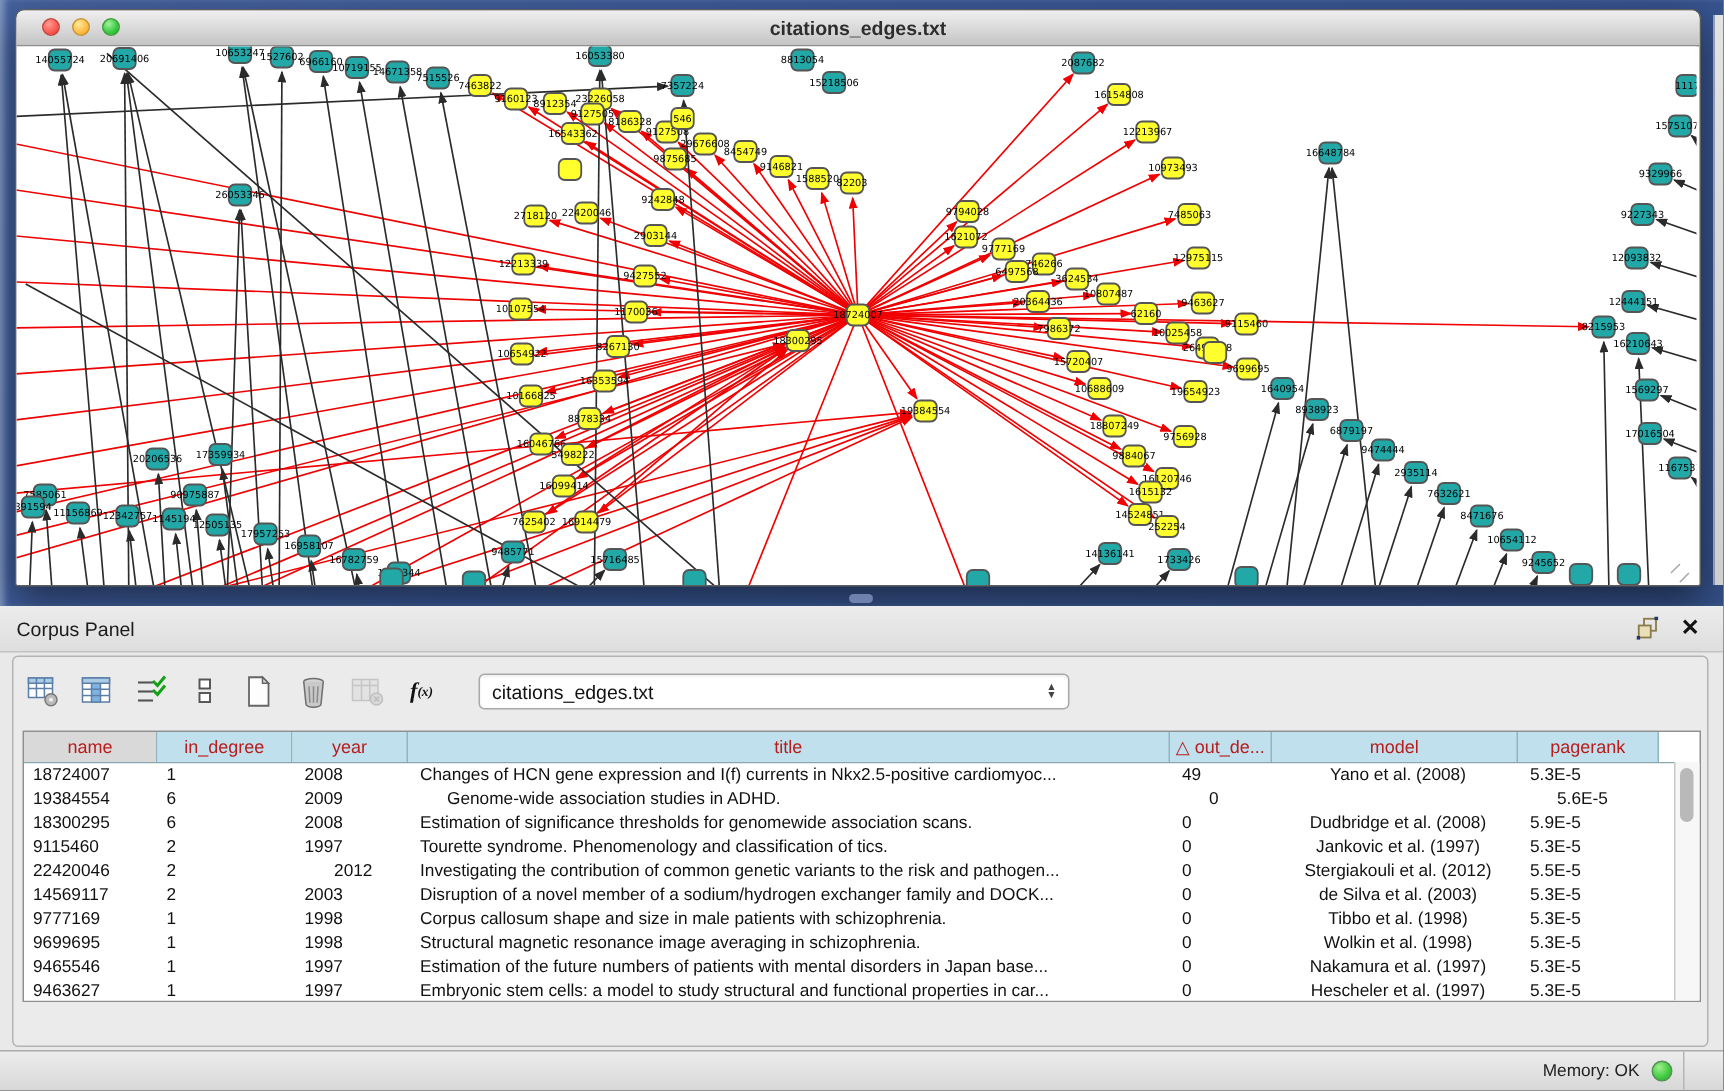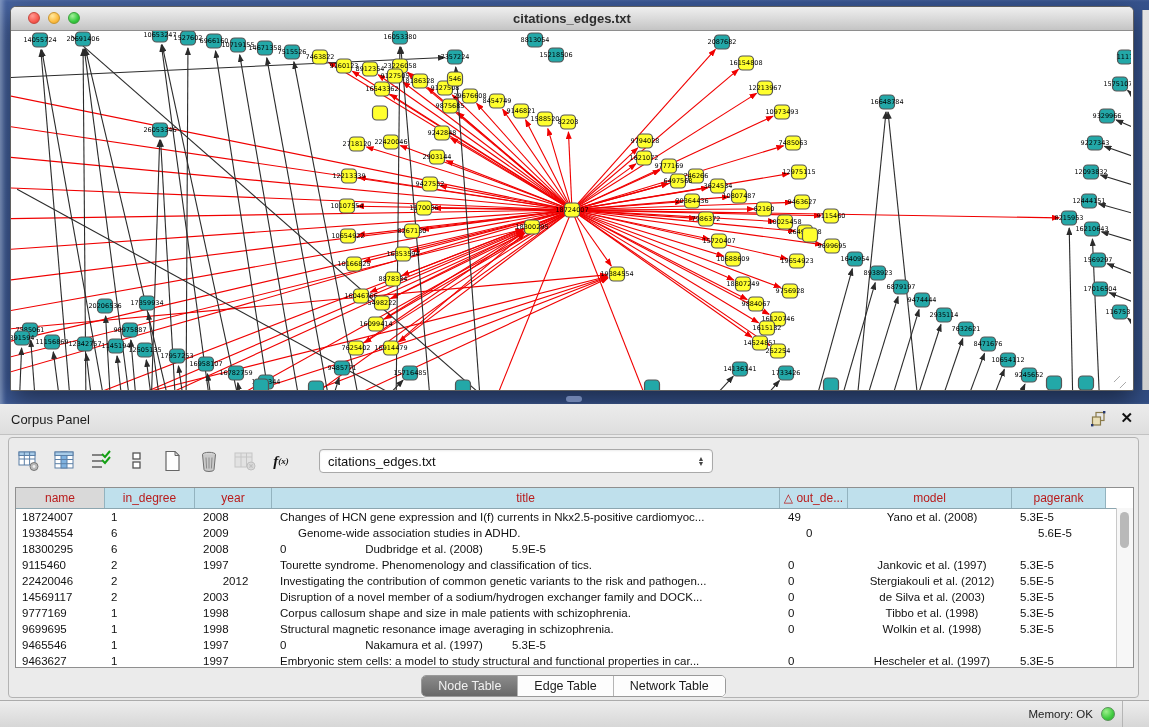--- a/index.html
+++ b/index.html
@@ -865,20 +865,21 @@
               <div class="td" style="width: 77px; text-align: left;">2009</div>
               <div class="td" style="width: 508px; text-align: left; margin-left: 18px;">Genome-wide association studies in ADHD.</div>
               <div class="td" style="width: 68px; text-align: left;">0</div>
               <div class="td" style="width: 164px; text-align: center; margin-top: 36px;">Franke et al. (2009)</div>
               <div class="td" style="width: 94px; text-align: left;">5.6E-5</div>
             </div>
             <div class="trow">
               <div class="td" style="width: 89px; text-align: left;">18300295</div>
               <div class="td" style="width: 92px; text-align: left;">6</div>
               <div class="td" style="width: 77px; text-align: left;">2008</div>
+              <div class="td" style="width: 508px; text-align: left;">Estimation of significance thresholds for genomewide association scans.</div>
               <div class="td" style="width: 68px; text-align: left;">0</div>
               <div class="td" style="width: 164px; text-align: center;">Dudbridge et al. (2008)</div>
               <div class="td" style="width: 94px; text-align: left;">5.9E-5</div>
             </div>
             <div class="trow">
               <div class="td" style="width: 89px; text-align: left;">9115460</div>
               <div class="td" style="width: 92px; text-align: left;">2</div>
               <div class="td" style="width: 77px; text-align: left;">1997</div>
               <div class="td" style="width: 508px; text-align: left;">Tourette syndrome. Phenomenology and classification of tics.</div>
               <div class="td" style="width: 68px; text-align: left;">0</div>
@@ -918,46 +919,40 @@
               <div class="td" style="width: 77px; text-align: left;">1998</div>
               <div class="td" style="width: 508px; text-align: left;">Structural magnetic resonance image averaging in schizophrenia.</div>
               <div class="td" style="width: 68px; text-align: left;">0</div>
               <div class="td" style="width: 164px; text-align: center;">Wolkin et al. (1998)</div>
               <div class="td" style="width: 94px; text-align: left;">5.3E-5</div>
             </div>
             <div class="trow">
               <div class="td" style="width: 89px; text-align: left;">9465546</div>
               <div class="td" style="width: 92px; text-align: left;">1</div>
               <div class="td" style="width: 77px; text-align: left;">1997</div>
+              <div class="td" style="width: 508px; text-align: left;">Estimation of the future numbers of patients with mental disorders in Japan base...</div>
               <div class="td" style="width: 68px; text-align: left;">0</div>
               <div class="td" style="width: 164px; text-align: center;">Nakamura et al. (1997)</div>
               <div class="td" style="width: 94px; text-align: left;">5.3E-5</div>
             </div>
             <div class="trow">
               <div class="td" style="width: 89px; text-align: left;">9463627</div>
               <div class="td" style="width: 92px; text-align: left;">1</div>
               <div class="td" style="width: 77px; text-align: left;">1997</div>
               <div class="td" style="width: 508px; text-align: left;">Embryonic stem cells: a model to study structural and functional properties in car...</div>
               <div class="td" style="width: 68px; text-align: left;">0</div>
               <div class="td" style="width: 164px; text-align: center;">Hescheler et al. (1997)</div>
               <div class="td" style="width: 94px; text-align: left;">5.3E-5</div>
             </div>
           </div>
         <div class="vscroll">
           <div class="vthumb"></div>
         </div>
       </div>
 
-      <div class="tabs">
-        <div class="seg" id="segtabs">
-            <button class="sel">Node Table</button>
-            <button class="">Edge Table</button>
-            <button class="">Network Table</button>
-          </div>
-      </div>
     </div>
   </div>
 
   <div class="statusbar">
     <span class="mem">Memory: OK</span>
     <span class="memdot"></span>
     <span class="statussep"></span>
   </div>
 </div>
 

